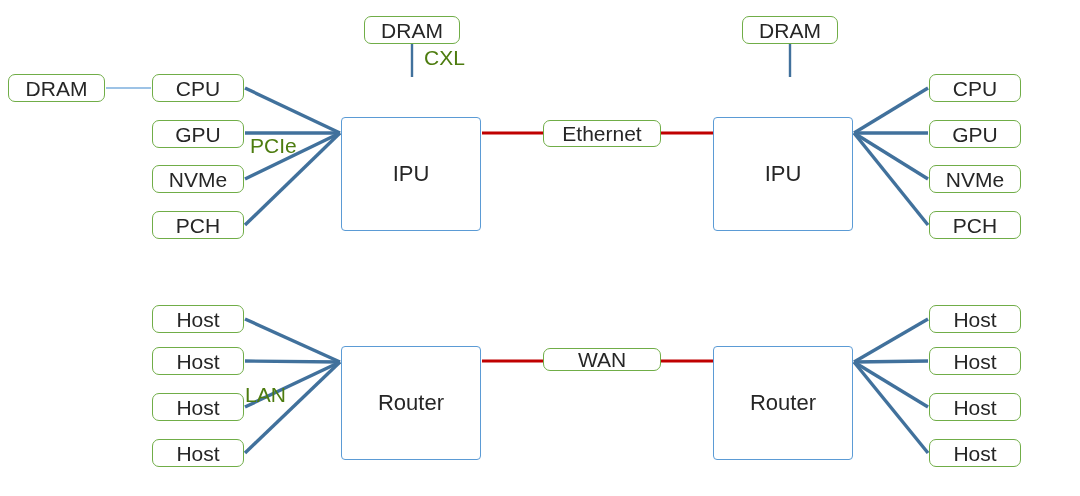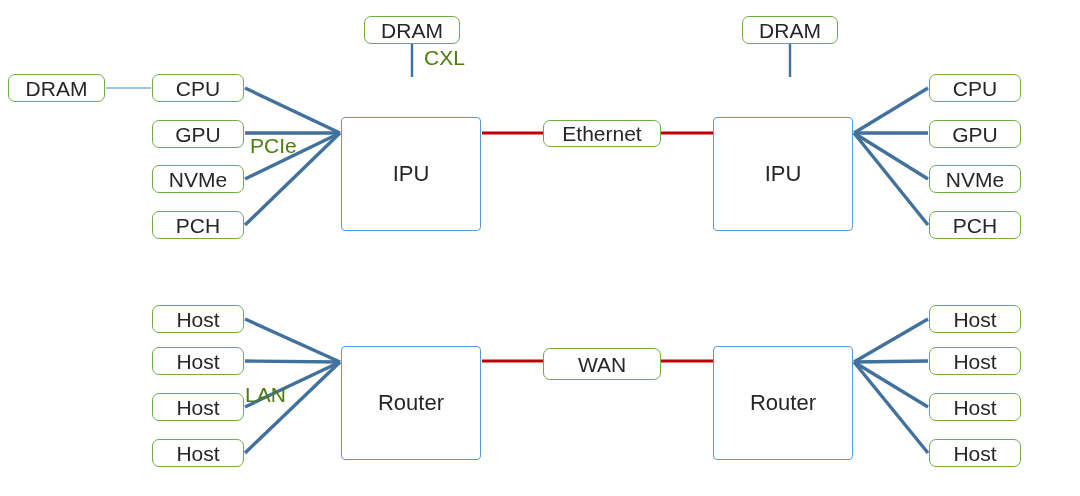--- a/index.html
+++ b/index.html
@@ -161,21 +161,21 @@
   <div class="node leaf-node" style="left:152px; top:439px; width:92px; height:28px;">
     <span>Host</span>
   </div>
 
   <div class="link-label" style="left:245px; top:384px;">LAN</div>
 
   <div class="node hub-node" style="left:341px; top:305px; width:140px; height:114px;">
     <span>Router</span>
   </div>
 
-  <div class="node leaf-node" style="left:543px; top:348px; width:118px; height:32px;text-align:right;">
+  <div class="node leaf-node" style="left:543px; top:348px; width:118px; height:23px;text-align:right;">
     <span>WAN</span>
   </div>
 
   <div class="node hub-node" style="left:713px; top:305px; width:140px; height:114px;">
     <span>Router</span>
   </div>
 
   <div class="node leaf-node" style="left:929px; top:305px; width:92px; height:28px;">
     <span>Host</span>
   </div>

